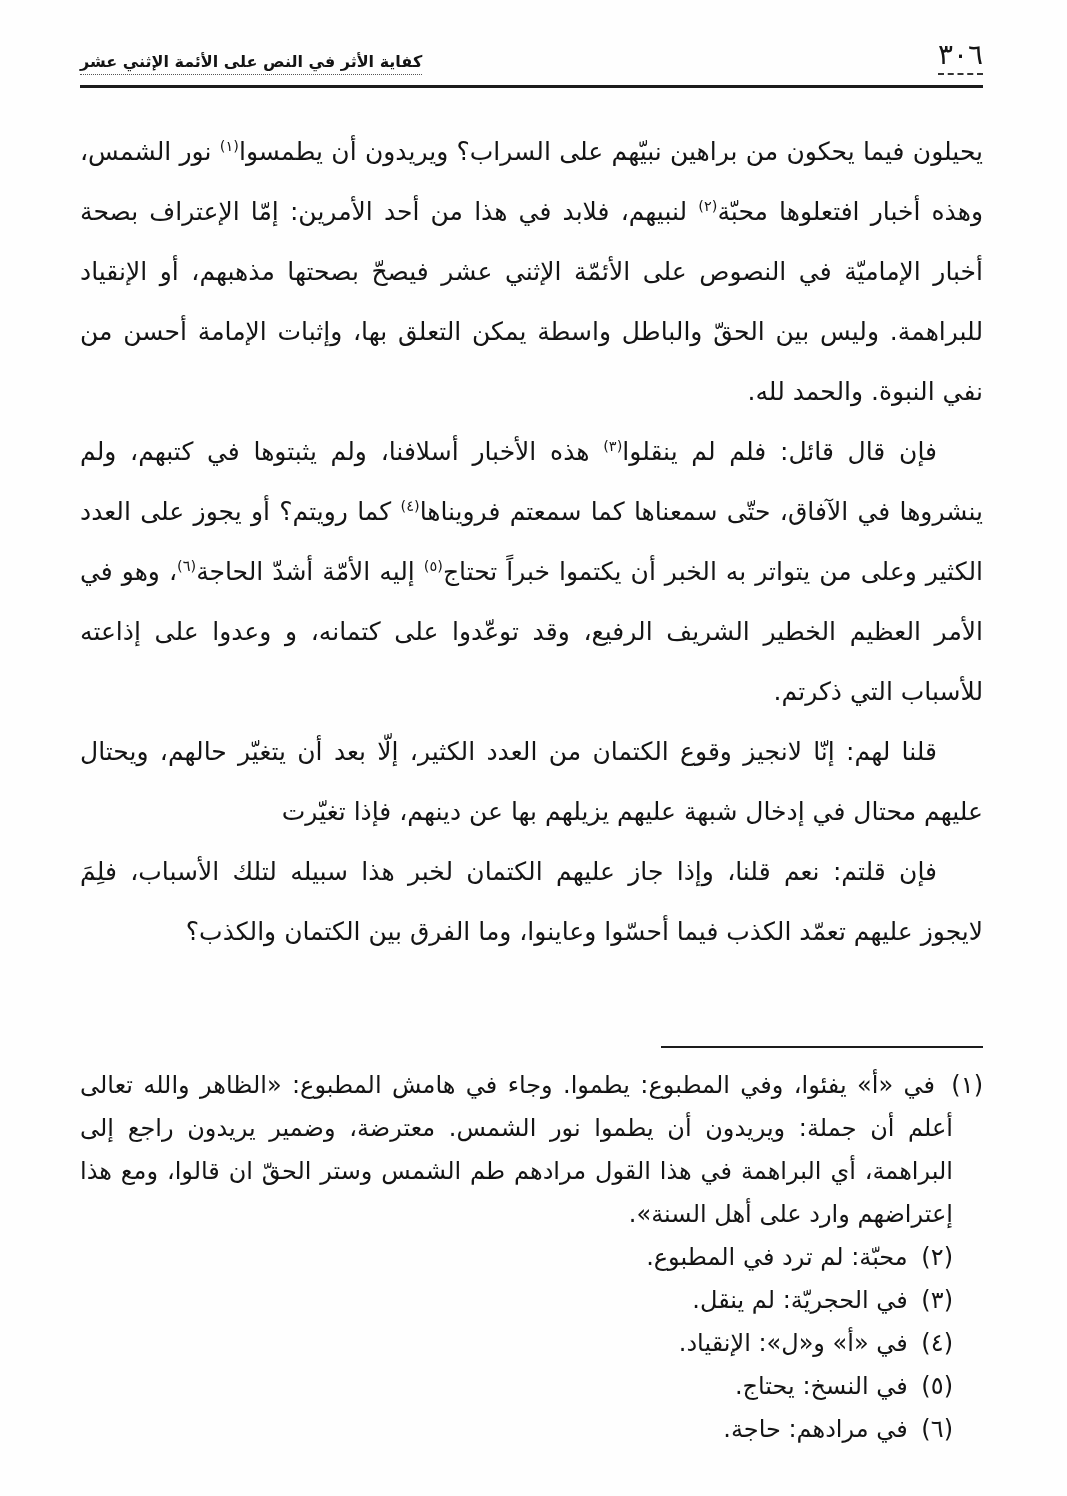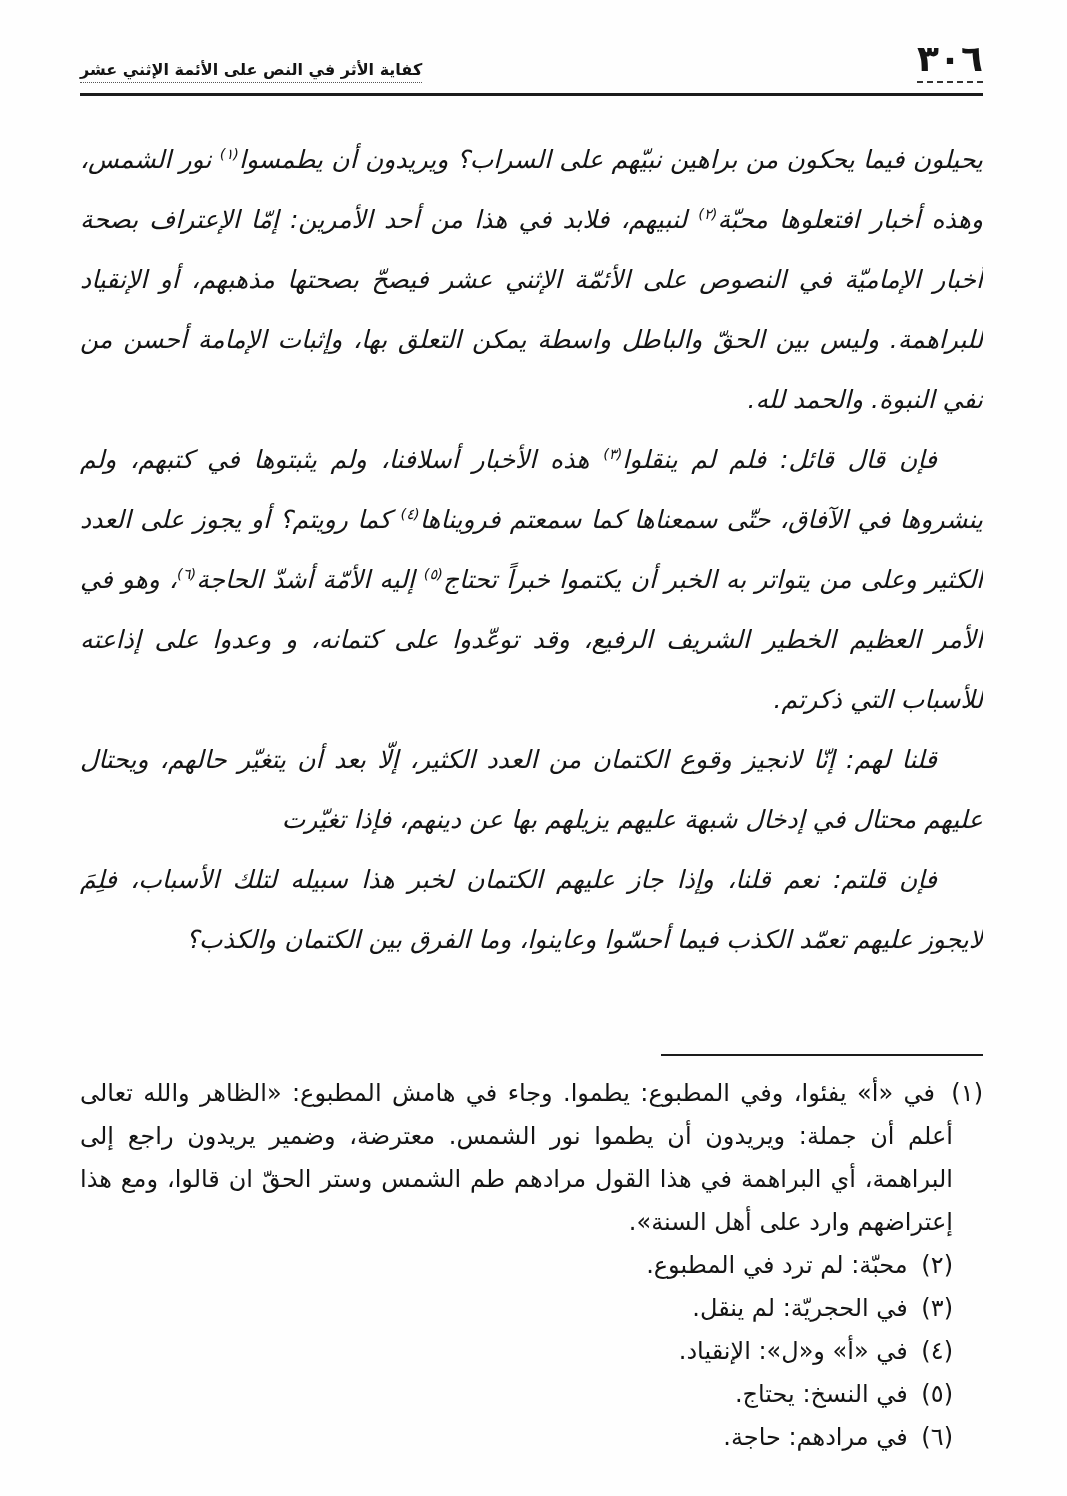--- a/index.html
+++ b/index.html
@@ -24,43 +24,43 @@
 
   
   .header {
     display: flex;
     justify-content: space-between;
     align-items: flex-end;
     border-bottom: 3px solid #1c1c1c;
     padding-bottom: 10px;
   }
   .header-page-number {
-    font-size: 36px;
-    font-weight: bold;
+    font-size: 28px;
+    font-weight: normal;
     letter-spacing: 2px;
     border-bottom: 2px dashed #333;
     padding-bottom: 2px;
   }
   .header-title {
     font-size: 16px;
     font-weight: bold;
     border-bottom: 1px dotted #555;
     padding-bottom: 3px;
   }
 
   
   .body-text {
     margin-top: 34px;
     height: 906px;
     overflow: hidden;
     font-size: 25px;
     line-height: 60px;
     text-align: justify;
   }
-  .body-text p { margin: 0; font-style: italic; }
+  .body-text p { margin: 0; }
   .body-text p.indent { text-indent: 46px; }
 
   sup.fn-mark {
     font-size: 0.58em;
     vertical-align: super;
     line-height: 0;
   }
 
   
   .footnote-sep {

